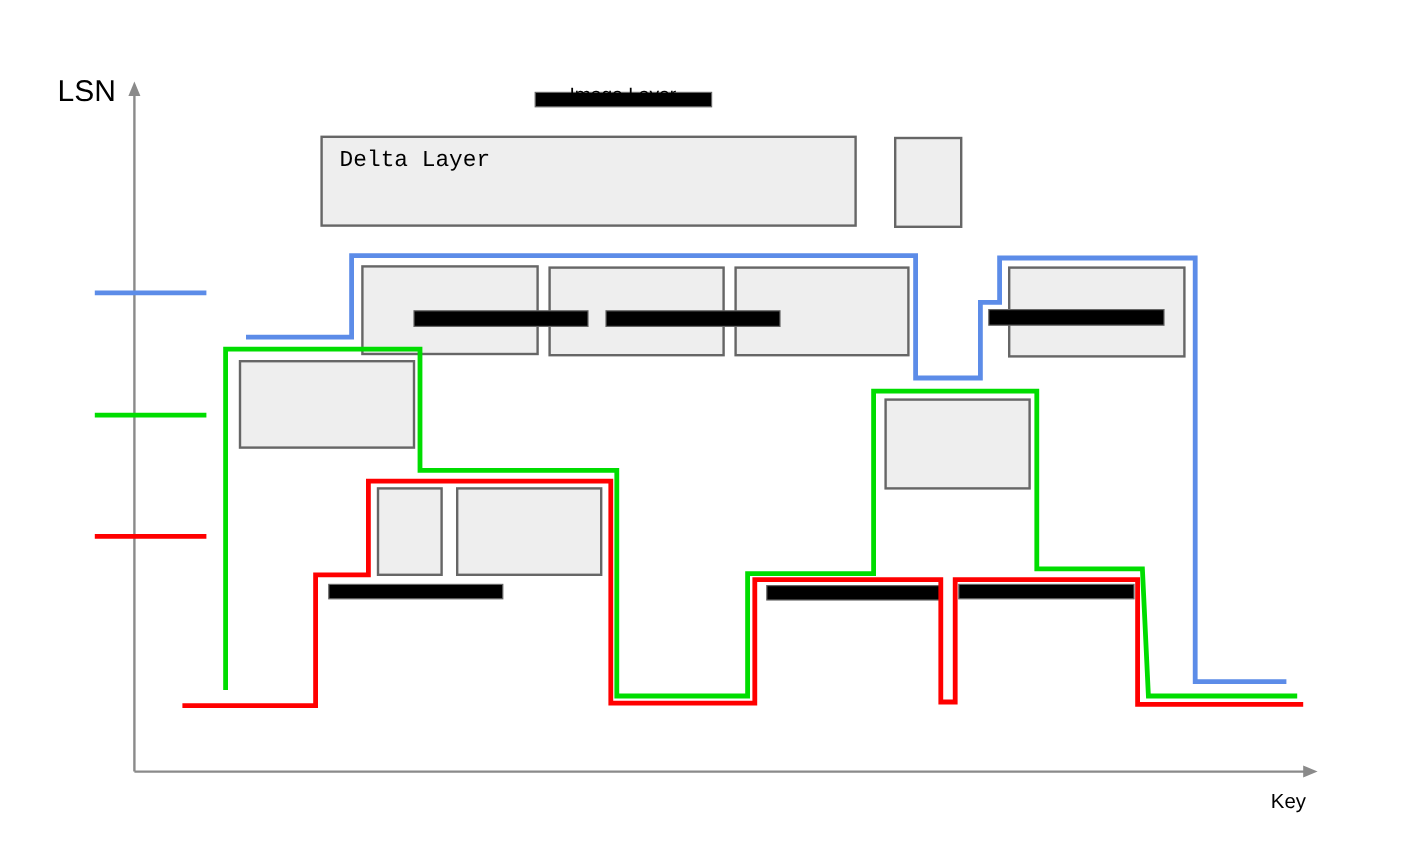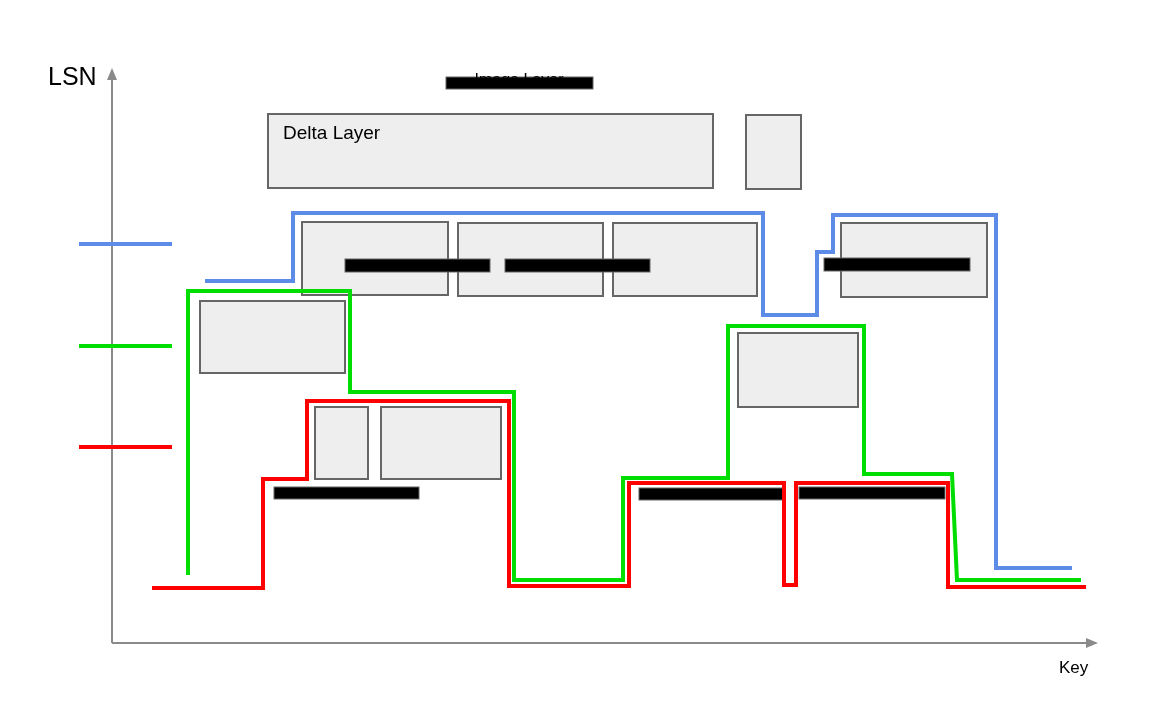--- a/index.html
+++ b/index.html
@@ -14,21 +14,21 @@
   .canvas svg { position: absolute; left: 0; top: 0; }
   .lbl {
     position: absolute;
     color: #000000;
     white-space: nowrap;
     line-height: 1.1;
   }
   .lbl.lsn   { left: 48px;  top: 63px;  font-size: 25px; }
   .lbl.key   { left: 1059px; top: 659px; font-size: 17px; }
   .lbl.image-layer { left: 519px; top: 51px; font-size: 16px; transform: translateX(-50%); margin-top: 20px; }
-  .lbl.delta-layer { left: 283px; top: 123px; font-size: 19px; }
+  .lbl.delta-layer { left: 283px; top: 123px; font-size: 19px; font-family: Liberation Mono, monospace; }
 </style>
 </head>
 <body>
 
 <div class="canvas">
   <svg width="1175" height="704" viewBox="0 0 1175 704">
       <rect x="268" y="114" width="445" height="74" fill="#eeeeee" stroke="#666666" stroke-width="2"></rect>
       <rect x="746" y="115" width="55" height="74" fill="#eeeeee" stroke="#666666" stroke-width="2"></rect>
       <rect x="302" y="222" width="146" height="73" fill="#eeeeee" stroke="#666666" stroke-width="2"></rect>
       <rect x="458" y="223" width="145" height="73" fill="#eeeeee" stroke="#666666" stroke-width="2"></rect>

